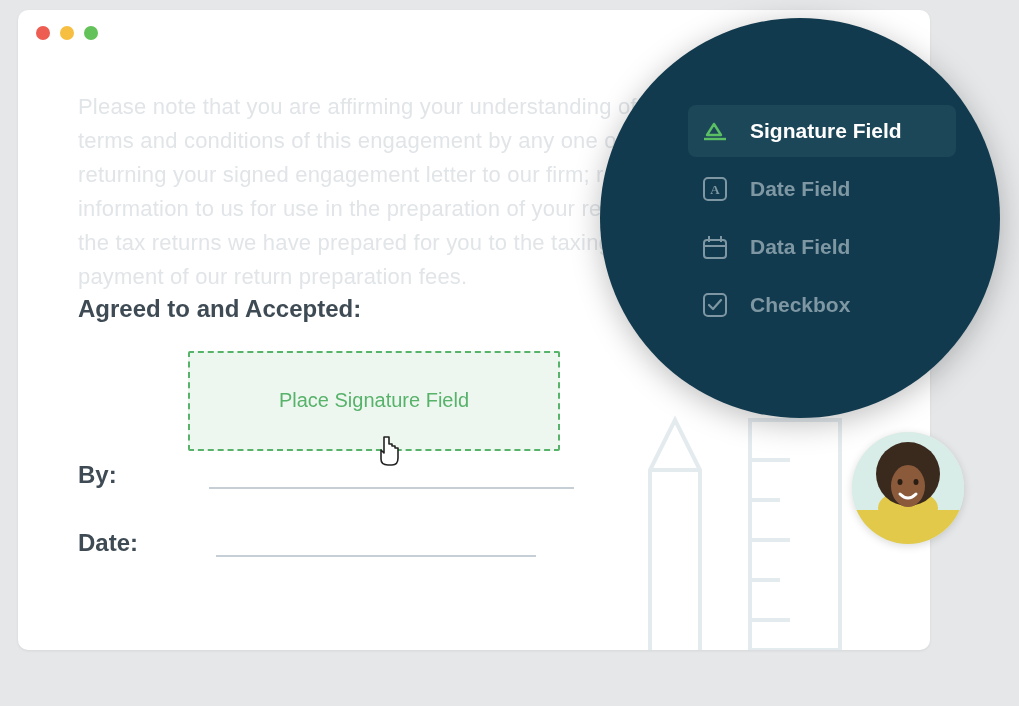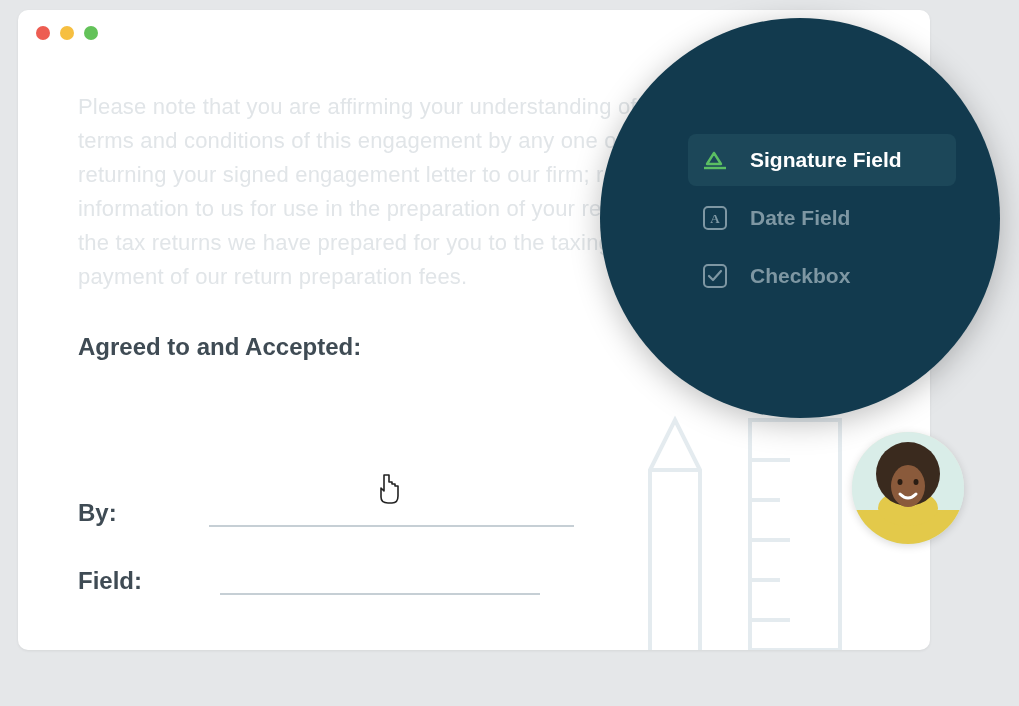--- a/index.html
+++ b/index.html
@@ -41,21 +41,20 @@
     right: 60px;
   }
   .body-text {
     color: #e1e5e8;
     font-size: 22px;
     line-height: 1.55;
     font-weight: 500;
     letter-spacing: 0.2px;
   }
   .agreed-label {
-    margin-top: 38px;
     color: #3f4b54;
     font-size: 24px;
     font-weight: 700;
   }
   .sig-row {
     position: relative;
     margin-top: 28px;
     height: 110px;
   }
   .placeholder-box {
@@ -172,33 +171,36 @@
     <div class="tl red"></div>
     <div class="tl yellow"></div>
     <div class="tl green"></div>
   </div>
 
   <div class="content">
     <div class="body-text">Please note that you are affirming your understanding of, and agreement to, the terms and conditions of this engagement by any one of the following actions: returning your signed engagement letter to our firm; returning your income tax information to us for use in the preparation of your returns; the submission of the tax returns we have prepared for you to the taxing authorities; or the payment of our return preparation fees.</div>
     <div class="agreed-label">Agreed to and Accepted:</div>
 
     <div class="sig-row">
+      <div class="placeholder-box">
+        <span>Place Signature Field</span>
+      </div>
       <div class="cursor">
         <svg width="30" height="34" viewBox="0 0 30 34">
           <path d="M10 2 L10 18 L7 15 L7 24 Q7 30 14 30 L18 30 Q24 30 24 23 L24 13 L21 13 L21 11 L18 11 L18 9 L15 9 L15 2 Z" fill="#ffffff" stroke="#222" stroke-width="1.6" stroke-linejoin="round"></path>
         </svg>
       </div>
     </div>
 
     <div class="field-row">
       <span class="field-label">By:</span>
       <div class="field-line by-line"></div>
     </div>
     <div class="field-row">
-      <span class="field-label">Field:</span>
+      <span class="field-label">Date:</span>
       <div class="field-line date-line"></div>
     </div>
   </div>
 
   <svg class="deco" viewBox="0 0 280 250">
     <g stroke="#e4ebef" stroke-width="4" fill="none">
       <path d="M60 250 L60 70 L85 20 L110 70 L110 250"></path>
       <line x1="60" y1="70" x2="110" y2="70"></line>
       <rect x="160" y="20" width="90" height="230"></rect>
       <line x1="160" y1="60" x2="200" y2="60"></line>
@@ -225,20 +227,31 @@
       <svg width="26" height="26" viewBox="0 0 26 26">
         <rect x="2" y="2" width="22" height="22" rx="4" stroke="#7e97a3" stroke-width="2" fill="none"></rect>
         <text x="13" y="18" text-anchor="middle" font-size="13" font-family="serif" fill="#7e97a3" font-weight="bold">A</text>
       </svg>
     </span>
     <span>Date Field</span>
   </div>
   <div class="palette-item">
     <span class="palette-icon">
       <svg width="26" height="26" viewBox="0 0 26 26">
+        <rect x="2" y="6" width="22" height="18" rx="3" stroke="#7e97a3" stroke-width="2" fill="none"></rect>
+        <line x1="7" y1="2" x2="7" y2="8" stroke="#7e97a3" stroke-width="2"></line>
+        <line x1="19" y1="2" x2="19" y2="8" stroke="#7e97a3" stroke-width="2"></line>
+        <line x1="2" y1="12" x2="24" y2="12" stroke="#7e97a3" stroke-width="2"></line>
+      </svg>
+    </span>
+    <span>Data Field</span>
+  </div>
+  <div class="palette-item">
+    <span class="palette-icon">
+      <svg width="26" height="26" viewBox="0 0 26 26">
         <rect x="2" y="2" width="22" height="22" rx="4" stroke="#7e97a3" stroke-width="2" fill="none"></rect>
         <path d="M7 13 L11 17 L19 8" stroke="#7e97a3" stroke-width="2.2" fill="none" stroke-linecap="round" stroke-linejoin="round"></path>
       </svg>
     </span>
     <span>Checkbox</span>
   </div>
 </div>
 
 <div class="avatar">
   <svg width="112" height="112" viewBox="0 0 112 112">

